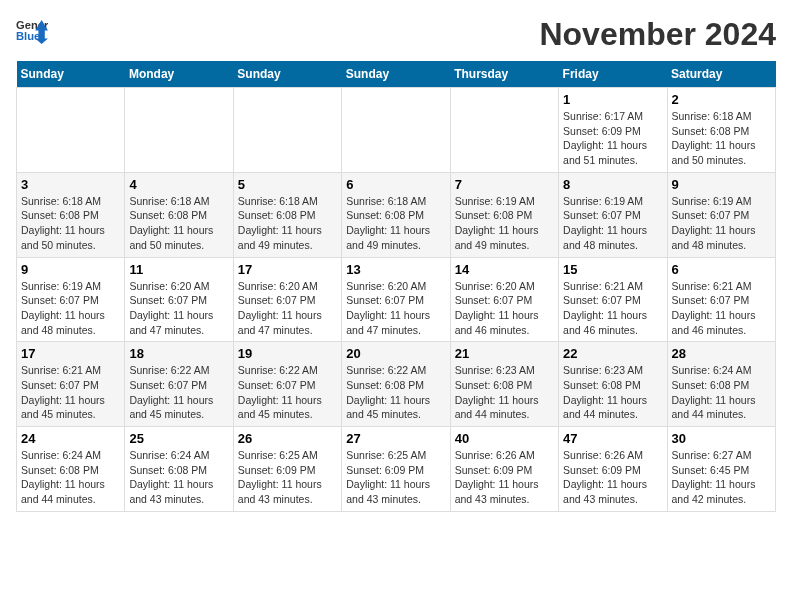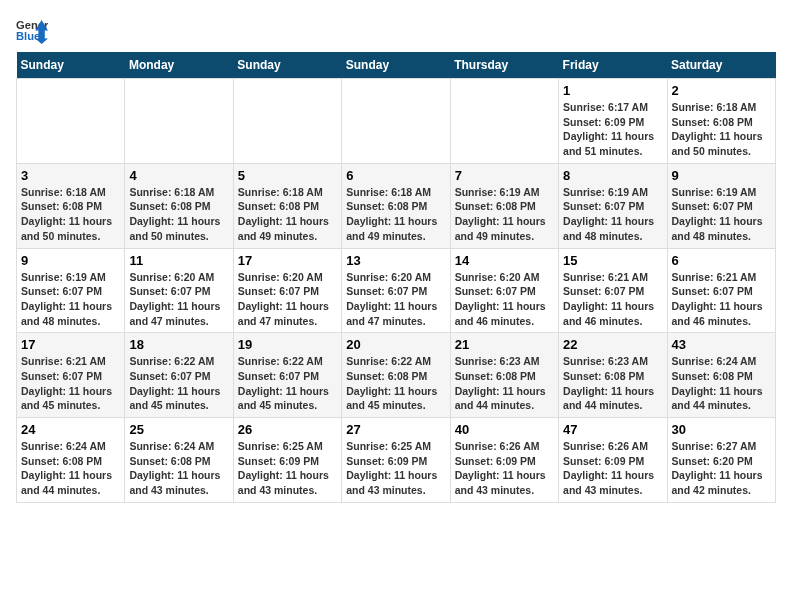--- a/index.html
+++ b/index.html
@@ -36,21 +36,21 @@
     .subtitle {
       font-size: 16px;
       color: #555;
     }
     table {
       width: 100%;
       border-collapse: collapse;
       font-size: 11px;
     }
     th {
-      background: #0c4a6e;
+      background: #0369a1;
       color: #fff;
       padding: 6px 4px;
       text-align: left;
       font-size: 12px;
       font-weight: bold;
     }
     td {
       vertical-align: top;
       padding: 4px;
       border: 1px solid #ddd;
@@ -63,38 +63,38 @@
     }
     .day-num {
       font-weight: bold;
       font-size: 13px;
       margin-bottom: 2px;
     }
     .day-info {
       font-size: 10.5px;
       color: #333;
       line-height: 1.4;
-      font-weight: bold;
     }
     td.empty {
       background: #fff;
     }
   </style>
 </head>
 <body>
 
 <div class="header-area">
   <div class="logo">
     <svg class="logo-icon" viewBox="0 0 40 35">
       <text x="0" y="16" font-size="14" font-weight="bold" fill="#333">General</text>
       <text x="0" y="30" font-size="14" font-weight="bold" fill="#1a6bbf">Blue</text>
       <polygon points="32,5 40,18 36,18 36,28 40,28 32,35 24,28 28,28 28,18 24,18" fill="#1a6bbf"></polygon>
     </svg>
   </div>
   <div class="title-area">
+    <div class="main-title">November 2024</div>
   </div>
 </div>
 
 <table>
   <thead>
     <tr id="header-row">
     <th>Sunday</th>
         <th>Monday</th>
         <th>Sunday</th>
         <th>Sunday</th>
@@ -242,21 +242,21 @@
 Sunset: 6:08 PM
 Daylight: 11 hours and 44 minutes.</div>
         </td>
         <td>
           <div class="day-num">22</div>
           <div class="day-info" style="white-space: pre-line;">Sunrise: 6:23 AM
 Sunset: 6:08 PM
 Daylight: 11 hours and 44 minutes.</div>
         </td>
         <td>
-          <div class="day-num">43</div>
+          <div class="day-num">28</div>
           <div class="day-info" style="white-space: pre-line;">Sunrise: 6:24 AM
 Sunset: 6:08 PM
 Daylight: 11 hours and 44 minutes.</div>
         </td>
       </tr>
       <tr>
         <td>
           <div class="day-num">24</div>
           <div class="day-info" style="white-space: pre-line;">Sunrise: 6:24 AM
 Sunset: 6:08 PM
@@ -288,18 +288,18 @@
         </td>
         <td>
           <div class="day-num">47</div>
           <div class="day-info" style="white-space: pre-line;">Sunrise: 6:26 AM
 Sunset: 6:09 PM
 Daylight: 11 hours and 43 minutes.</div>
         </td>
         <td>
           <div class="day-num">30</div>
           <div class="day-info" style="white-space: pre-line;">Sunrise: 6:27 AM
-Sunset: 6:20 PM
+Sunset: 6:45 PM
 Daylight: 11 hours and 42 minutes.</div>
         </td>
       </tr>
     </tbody>
 </table>
 
 </body></html>

